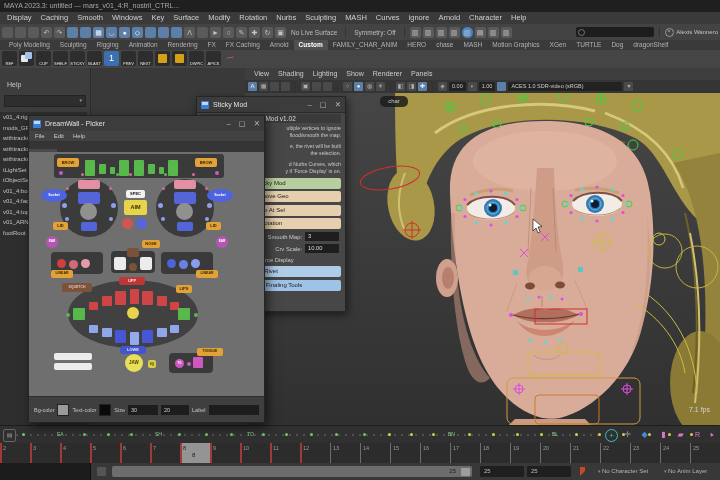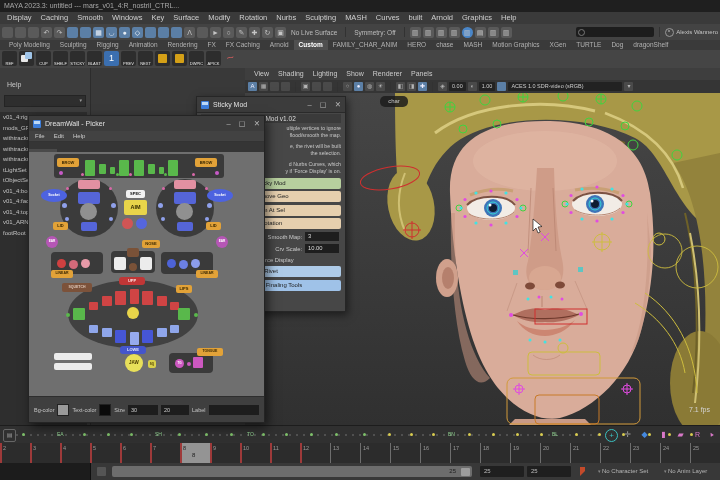--- a/index.html
+++ b/index.html
@@ -114,23 +114,23 @@
     <span>Smooth</span>
     <span>Windows</span>
     <span>Key</span>
     <span>Surface</span>
     <span>Modify</span>
     <span>Rotation</span>
     <span>Nurbs</span>
     <span>Sculpting</span>
     <span>MASH</span>
     <span>Curves</span>
-    <span>built</span>
+    <span>ignore</span>
     <span>Arnold</span>
-    <span>Graphics</span>
+    <span>Character</span>
     <span>Help</span>
   </div>
 
 <div id="statusline" class="a">
   <span id="sl-icons-left" style="display:flex;gap:2px;align-items:center;">
       <span class="ic"></span>
       <span class="ic"></span>
       <span class="ic"></span>
       <span class="ic">↶</span>
       <span class="ic">↷</span>

